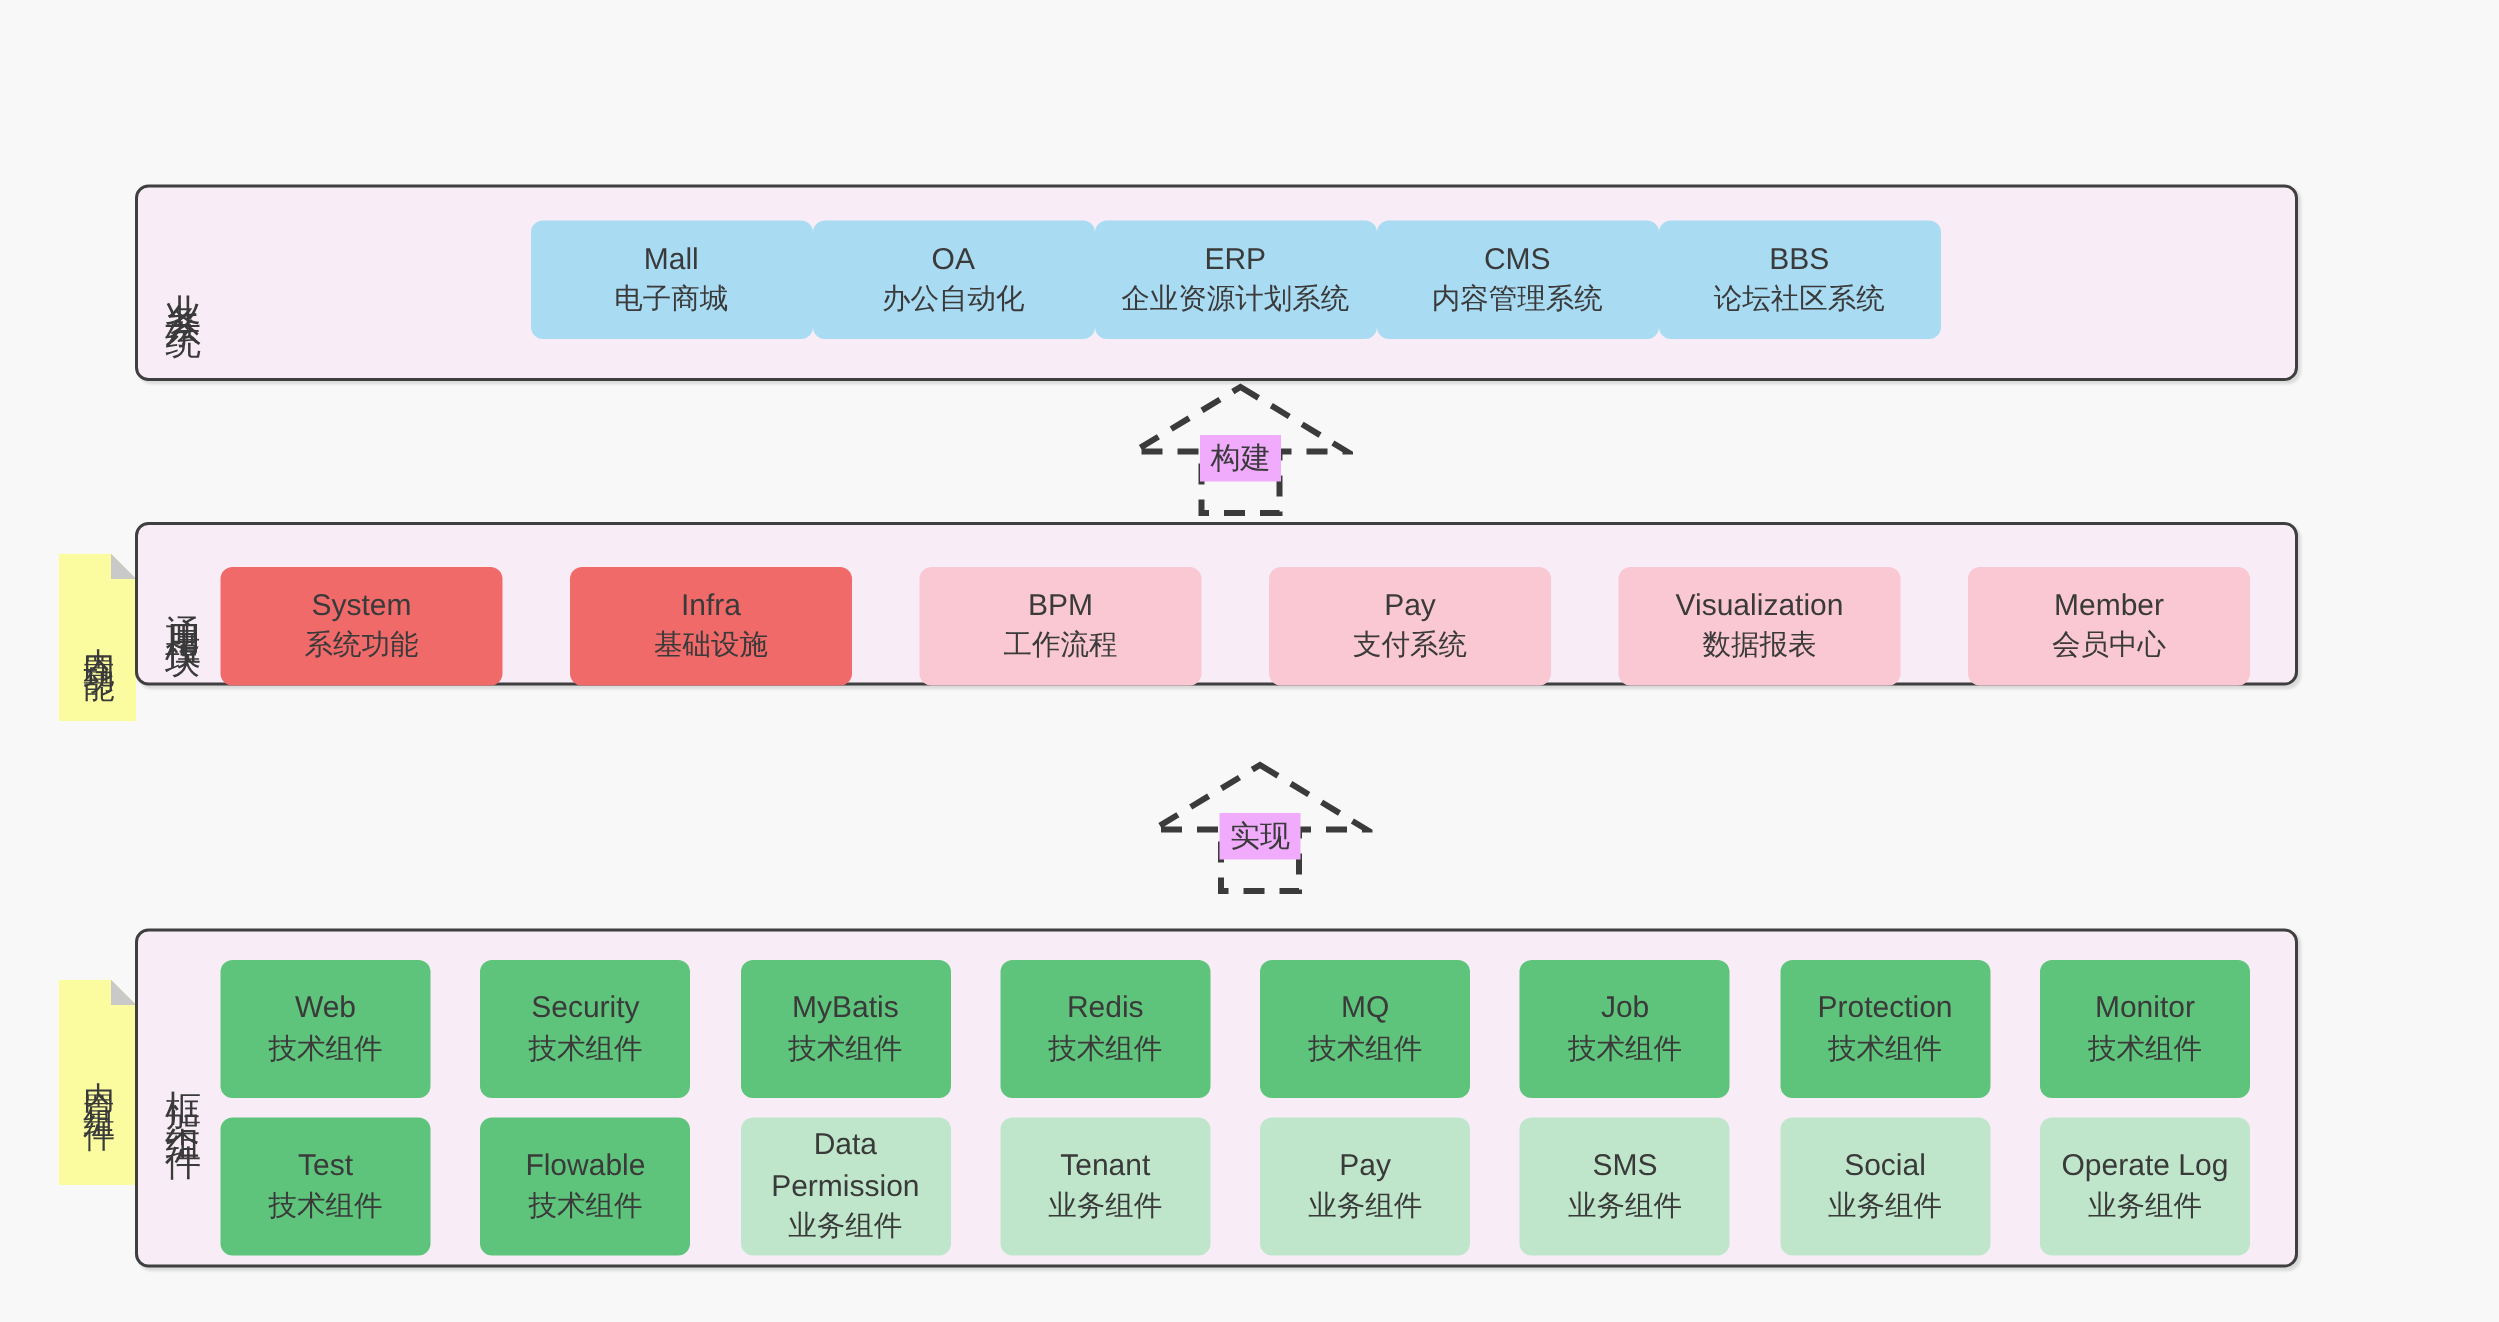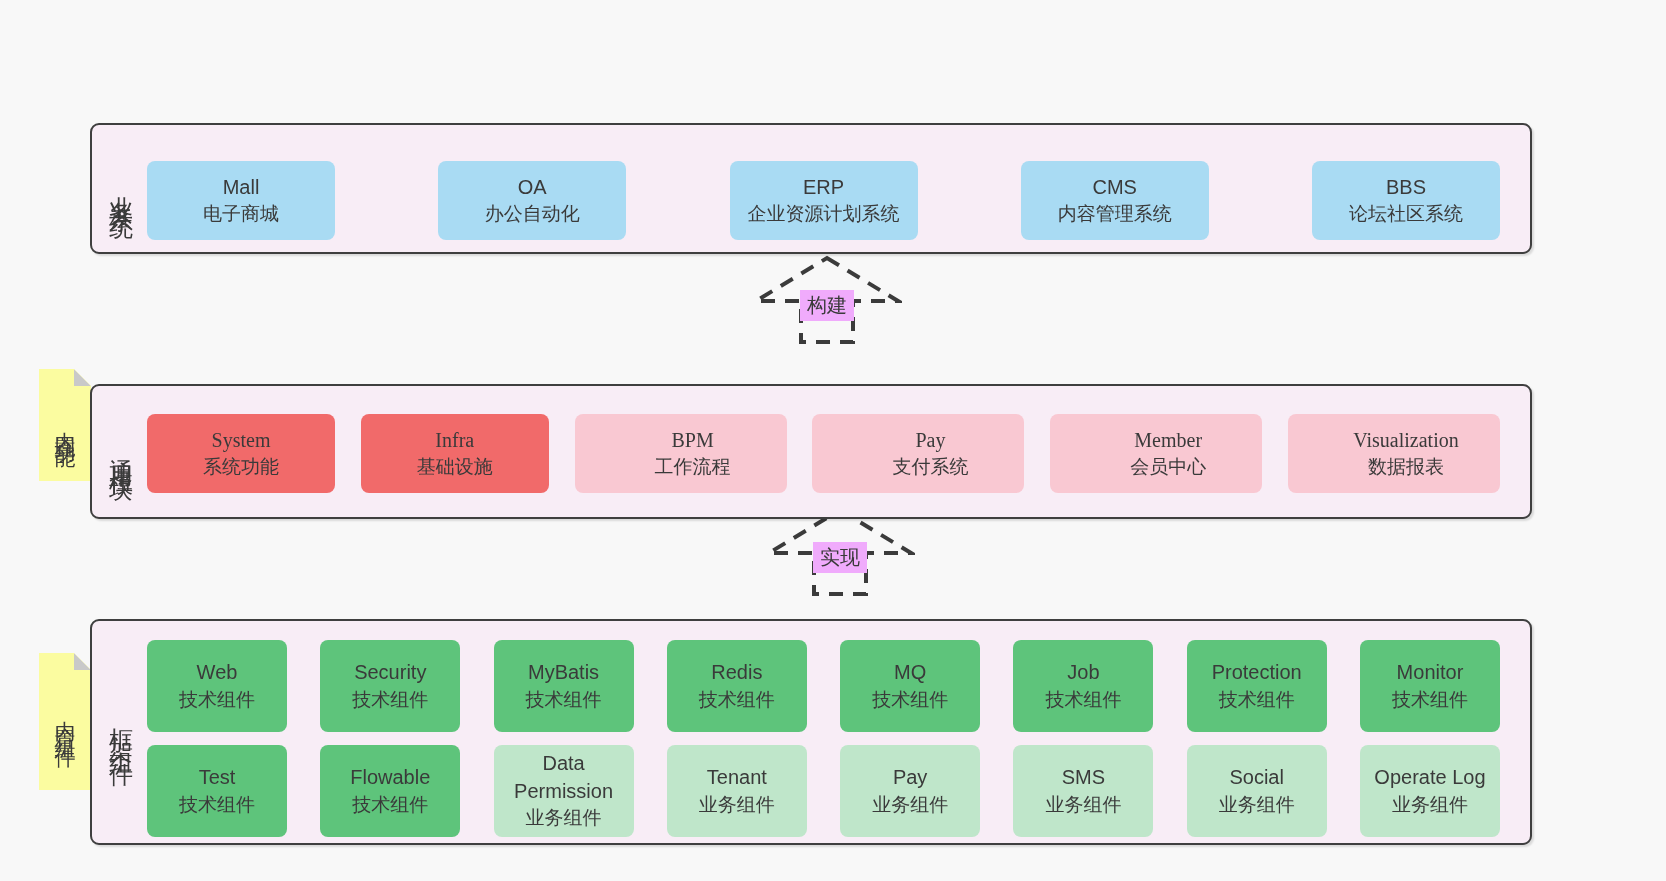--- a/index.html
+++ b/index.html
@@ -19,21 +19,21 @@
     position:absolute;
     left:90px;width:1442px;
     background:var(--section-bg);
     border:2px solid var(--border);
     border-radius:9px;
     box-shadow:2px 2px 2px rgba(0,0,0,0.12);
     box-sizing:border-box;
     z-index:2;
   }
   #sec-business{top:123px;height:131px;}
-  #sec-modules{top:384px;height:135px;font-family:Liberation Serif, serif;}
+  #sec-modules{top:348px;height:109px;}
   #sec-framework{top:619px;height:226px;}
 
   .vlabel{
     position:absolute;
     left:13px;top:50%;
     transform:translateY(-50%);
     writing-mode:vertical-rl;
     text-orientation:upright;
     font-size:24px;
     letter-spacing:6px;
@@ -41,40 +41,40 @@
     white-space:nowrap;
   }
   #sec-framework .vlabel{letter-spacing:12px;}
 
   .row{
     position:absolute;
     left:55px;right:30px;
     display:flex;
     justify-content:space-between;
   }
-  #sec-business .row{top:36px;}
+  #sec-business .row{top:22px;justify-content:center;}
   #sec-modules .row{top:28px;}
   #sec-framework .row.r1{top:19px;}
   #sec-framework .row.r2{top:124px;}
 
   
   .box{
     width:188px;height:79px;
     border-radius:8px;
     display:flex;flex-direction:column;
     align-items:center;justify-content:center;
     text-align:center;
     line-height:1.38;
   }
   .small .box{width:140px;height:92px;}
   .box .en{font-size:20px;}
   .box .zh{font-size:19px;}
   .box.blue{background:var(--blue);}
   .box.red{background:var(--red);}
-  .box.pink{background:var(--pink);padding-left:24px;}
+  .box.pink{background:var(--pink);}
   .box.green{background:var(--green);}
   .box.lightgreen{background:var(--light-green);}
 
   
   .arrow{
     position:absolute;
     width:150px;height:92px;
     z-index:1;
   }
   #arrow-build{left:752px;top:254px;}
@@ -172,26 +172,26 @@
         </div>
         <div class="box pink">
           <div class="en">BPM</div>
           <div class="zh">工作流程</div>
         </div>
         <div class="box pink">
           <div class="en">Pay</div>
           <div class="zh">支付系统</div>
         </div>
         <div class="box pink">
+          <div class="en">Visualization</div>
+          <div class="zh">数据报表</div>
+        </div>
+        <div class="box pink">
           <div class="en">Member</div>
           <div class="zh">会员中心</div>
-        </div>
-        <div class="box pink">
-          <div class="en">Visualization</div>
-          <div class="zh">数据报表</div>
         </div>
       </div>
   </div>
 
   <div class="arrow" id="arrow-implement">
     <svg width="150" height="92" viewBox="0 0 150 92">
       <path d="M75,4 L146,47 L101,47 L101,88 L49,88 L49,47 L4,47 Z" fill="none" stroke="#3b3b3b" stroke-width="4" stroke-dasharray="14 10"></path>
     </svg>
     <div class="alabel">实现</div>
   </div>

